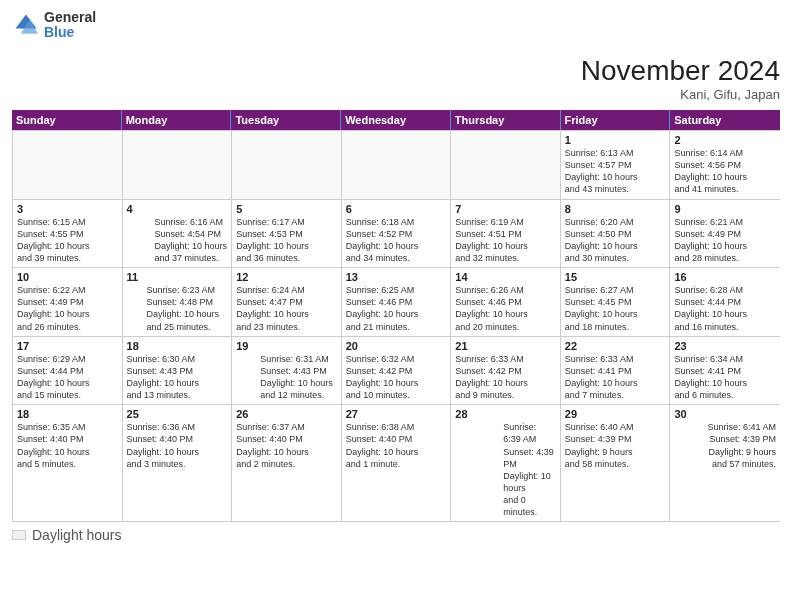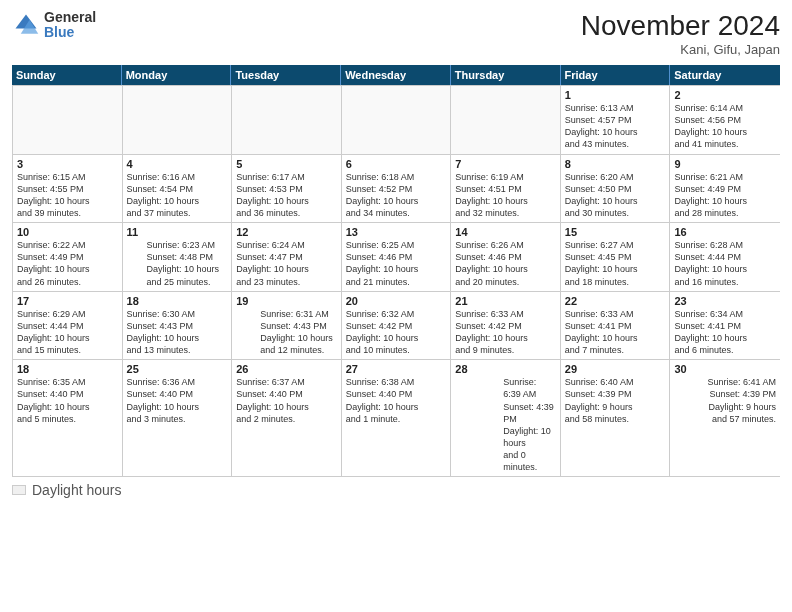--- a/index.html
+++ b/index.html
@@ -42,39 +42,40 @@
       font-size: 14px;
       font-weight: bold;
       color: #3a7abf;
     }
     .logo-icon {
       width: 28px;
       height: 28px;
     }
     .title-area {
       text-align: right;
+      margin-top: 45px;
     }
     .month-title {
       font-size: 28px;
       font-weight: normal;
       color: #222;
     }
     .location {
       font-size: 13px;
       color: #555;
     }
     .calendar {
       flex: 1;
       display: flex;
       flex-direction: column;
     }
     .cal-header {
       display: grid;
       grid-template-columns: repeat(7, 1fr);
-      background: #0c4a6e;
+      background: #701a75;
     }
     .cal-header-cell {
       color: #fff;
       font-size: 11px;
       font-weight: bold;
       padding: 4px 4px;
       text-align: left;
       border-right: 1px solid #5090cf;
     }
     .cal-header-cell:last-child { border-right: none; }
@@ -184,21 +185,21 @@
         <div class="cal-row">
           <div class="cal-cell">
             <div class="day-num">3</div>
             <div class="cell-info" style="white-space: pre-line;">Sunrise: 6:15 AM
 Sunset: 4:55 PM
 Daylight: 10 hours
 and 39 minutes.</div>
           </div>
           <div class="cal-cell">
             <div class="day-num">4</div>
-            <div class="cell-info" style="white-space: pre-line;">Sunrise: 6:16 AM
+            <div class="cell-info" style="white-space: pre-line; margin-left: 28px;">Sunrise: 6:16 AM
 Sunset: 4:54 PM
 Daylight: 10 hours
 and 37 minutes.</div>
           </div>
           <div class="cal-cell">
             <div class="day-num">5</div>
             <div class="cell-info" style="white-space: pre-line;">Sunrise: 6:17 AM
 Sunset: 4:53 PM
 Daylight: 10 hours
 and 36 minutes.</div>

